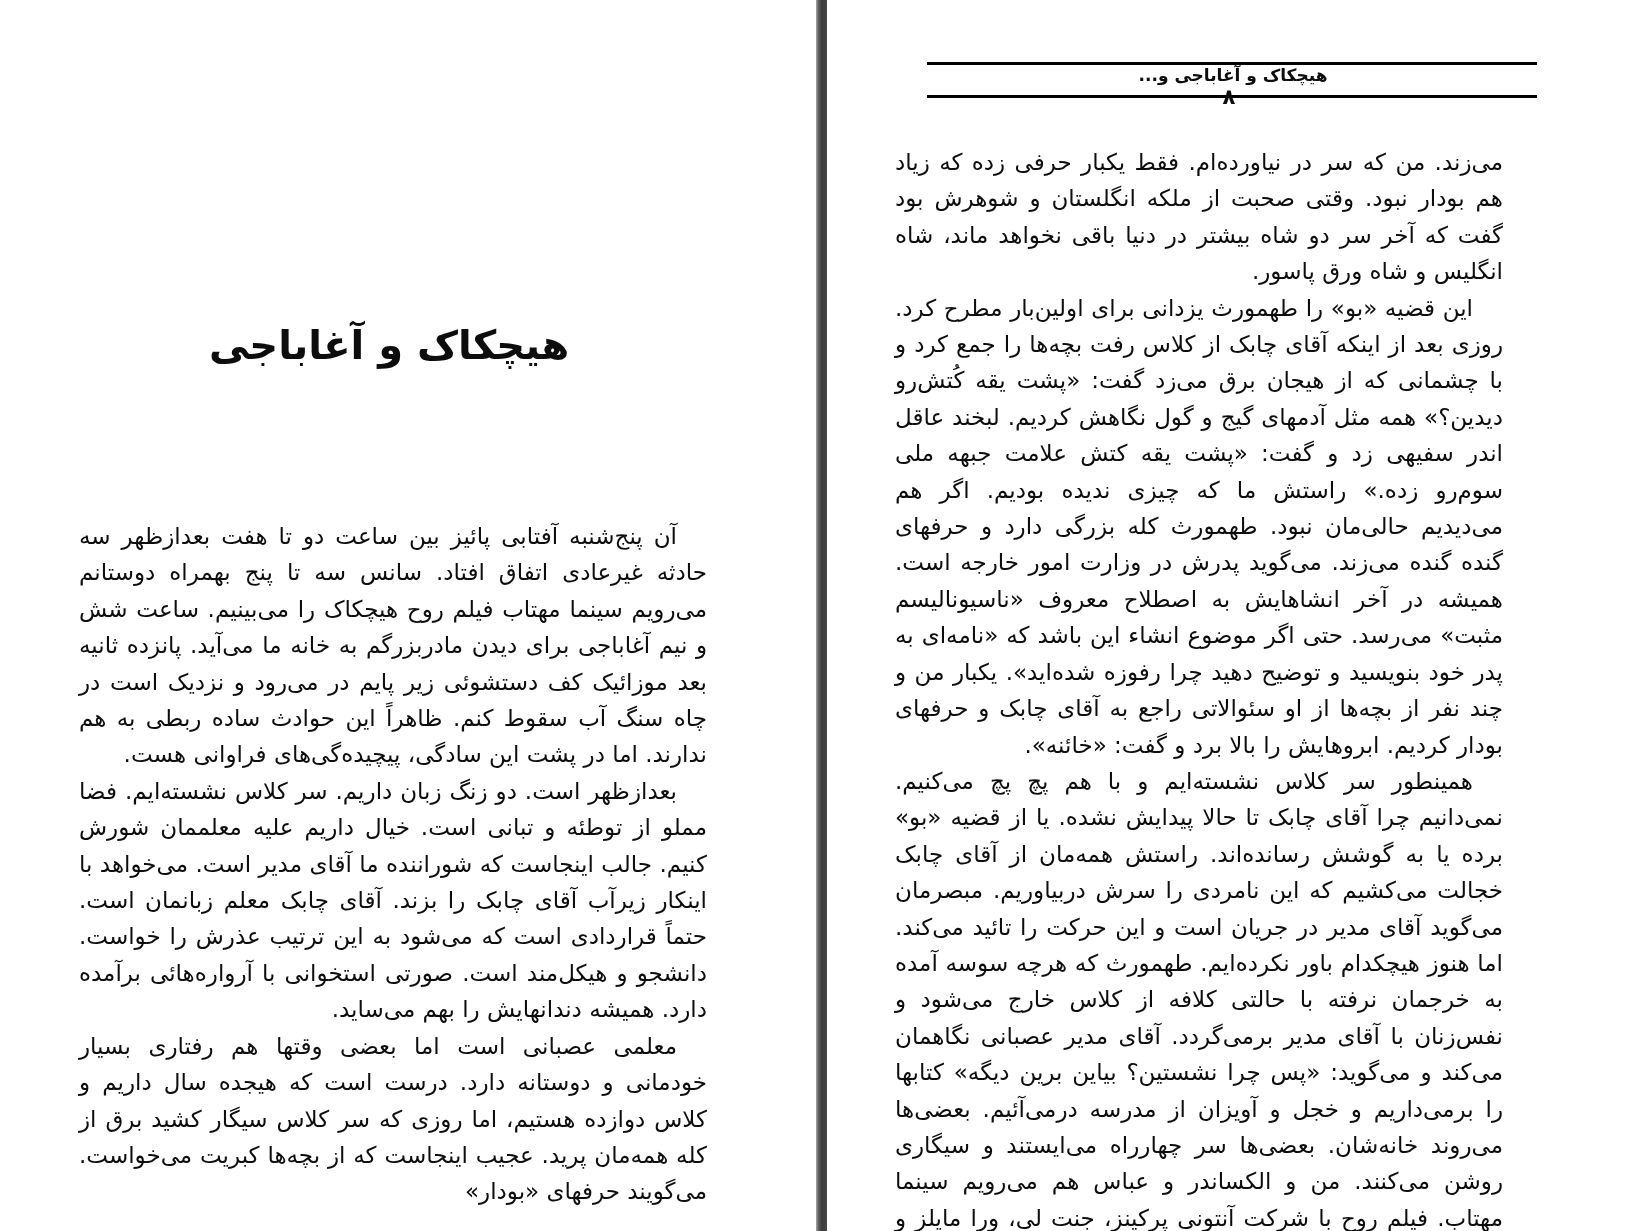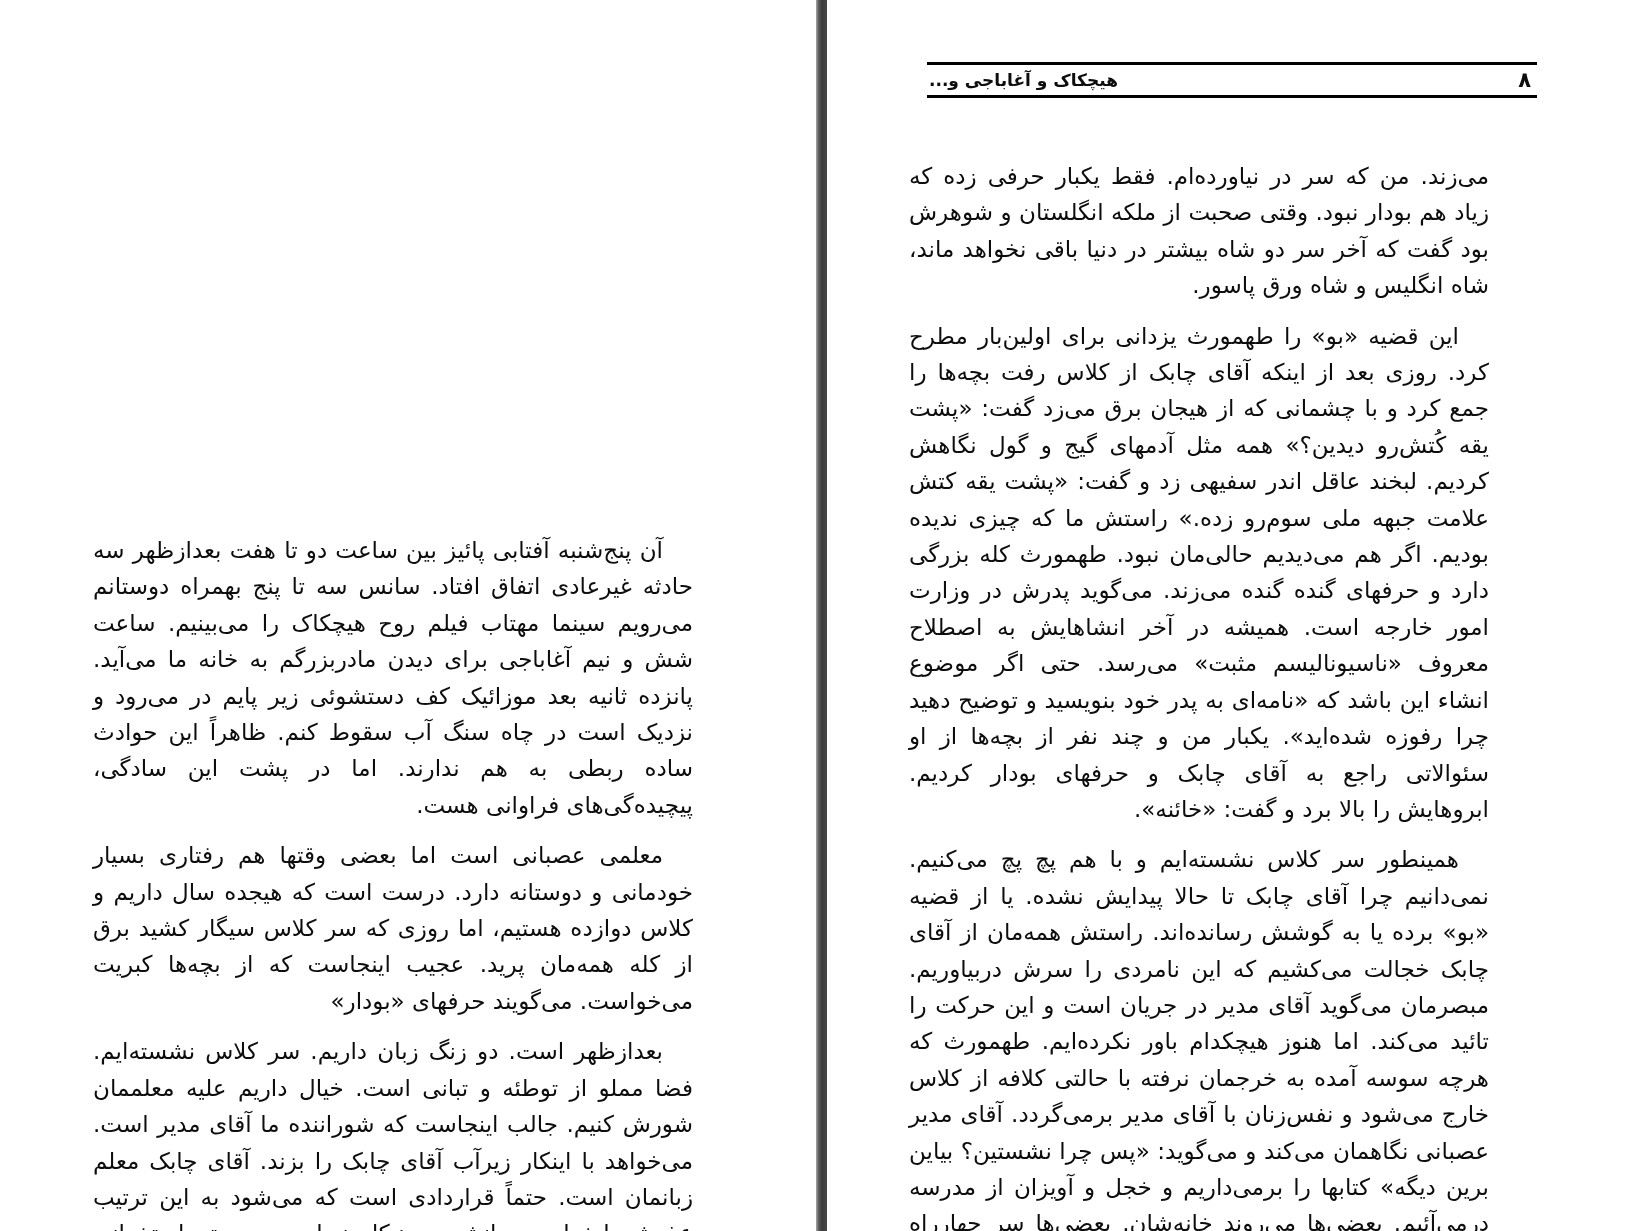--- a/index.html
+++ b/index.html
@@ -63,20 +63,21 @@
   .running-header {
     position: absolute;
     top: 62px;
     left: 32px;
     width: 610px;
     height: 36px;
     border-top: 3px solid #000;
     border-bottom: 3px solid #000;
     box-sizing: border-box;
     display: flex;
+    flex-direction: column;
     justify-content: space-between;
     align-items: center;
     direction: ltr;
   }
   .running-header .header-title {
     direction: rtl;
     font-size: 17px;
     font-weight: 700;
     padding-left: 2px;
   }
@@ -93,38 +94,39 @@
   }
 
   
   .page-body {
     direction: rtl;
     text-align: justify;
     font-size: 23px;
     line-height: 36.4px;
   }
   .page-body p {
-    margin: 14px;
+    margin: 0;
     padding: 0;
     text-indent: 30px;
   }
   .page-body p.continuation {
     text-indent: 0;
   }
 </style>
 </head>
 <body>
 
 <div class="spread">
 
   <div class="page-left">
+    <div class="chapter-title">هیچکاک و آغاباجی</div>
     <div class="page-body">
       <p>آن پنج‌شنبه آفتابی پائیز بین ساعت دو تا هفت بعدازظهر سه حادثه غیرعادی اتفاق افتاد. سانس سه تا پنج بهمراه دوستانم می‌رویم سینما مهتاب فیلم روح هیچکاک را می‌بینیم. ساعت شش و نیم آغاباجی برای دیدن مادربزرگم به خانه ما می‌آید. پانزده ثانیه بعد موزائیک کف دستشوئی زیر پایم در می‌رود و نزدیک است در چاه سنگ آب سقوط کنم. ظاهراً این حوادث ساده ربطی به هم ندارند. اما در پشت این سادگی، پیچیده‌گی‌های فراوانی هست.</p>
+      <p>بعدازظهر است. دو زنگ زبان داریم. سر کلاس نشسته‌ایم. فضا مملو از توطئه و تبانی است. خیال داریم علیه معلممان شورش کنیم. جالب اینجاست که شوراننده ما آقای مدیر است. می‌خواهد با اینکار زیرآب آقای چابک را بزند. آقای چابک معلم زبانمان است. حتماً قراردادی است که می‌شود به این ترتیب عذرش را خواست. دانشجو و هیکل‌مند است. صورتی استخوانی با آرواره‌هائی برآمده دارد. همیشه دندانهایش را بهم می‌ساید.</p>
       <p>معلمی عصبانی است اما بعضی وقتها هم رفتاری بسیار خودمانی و دوستانه دارد. درست است که هیجده سال داریم و کلاس دوازده هستیم، اما روزی که سر کلاس سیگار کشید برق از کله همه‌مان پرید. عجیب اینجاست که از بچه‌ها کبریت می‌خواست. می‌گویند حرفهای «بودار»</p>
-      <p>بعدازظهر است. دو زنگ زبان داریم. سر کلاس نشسته‌ایم. فضا مملو از توطئه و تبانی است. خیال داریم علیه معلممان شورش کنیم. جالب اینجاست که شوراننده ما آقای مدیر است. می‌خواهد با اینکار زیرآب آقای چابک را بزند. آقای چابک معلم زبانمان است. حتماً قراردادی است که می‌شود به این ترتیب عذرش را خواست. دانشجو و هیکل‌مند است. صورتی استخوانی با آرواره‌هائی برآمده دارد. همیشه دندانهایش را بهم می‌ساید.</p>
     </div>
   </div>
 
   <div class="gutter"></div>
 
   <div class="page-right">
     <div class="running-header">
       <span class="header-title">هیچکاک و آغاباجی و...</span>
       <span class="page-number">۸</span>
     </div>

